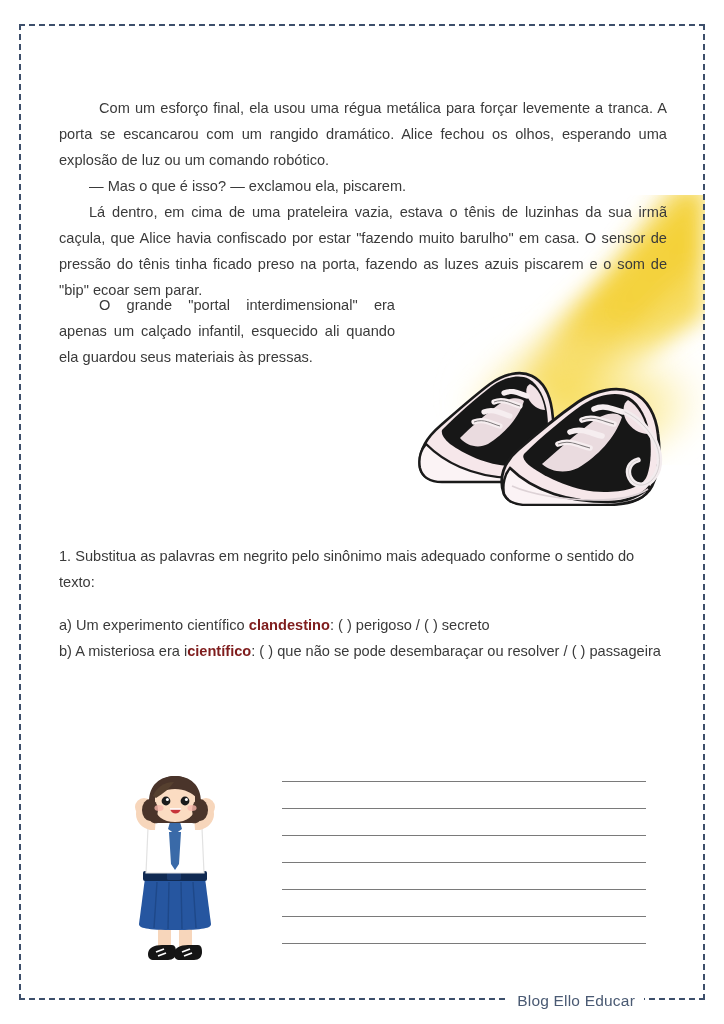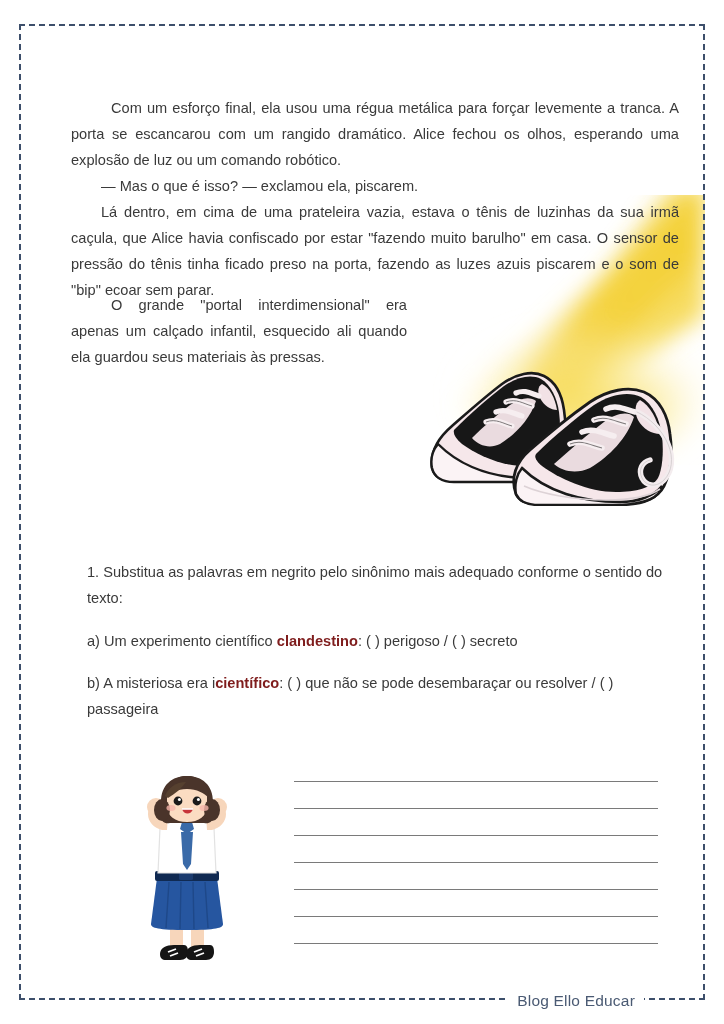--- a/index.html
+++ b/index.html
@@ -58,21 +58,21 @@
     top: 195px;
     width: 290px;
     height: 270px;
     pointer-events: none;
     z-index: 0;
   }
 
   
   #content {
     position: absolute;
-    left: 12px;
+    left: 0;
     top: 0;
     width: 652px;
     height: 1024px;
     z-index: 2;
     border-radius: 30px;
   }
 
   .story-block {
     position: absolute;
     left: 59px;
@@ -109,21 +109,21 @@
   }
 
   
   .q-block {
     position: absolute;
     left: 59px;
     width: 612px;
     font-size: 14.6px;
     line-height: 26px;
   }
-  .q-block p { margin: 16px; }
+  .q-block p { margin: 0; }
   #q1 { top: 543px; }
   #q1 .opt { margin-top: 17px; }
   #q2 { top: 737px; }
   b { font-weight: bold; color: #7f1d1d; }
 
   
   #answer-lines {
     position: absolute;
     left: 282px;
     top: 781px;

